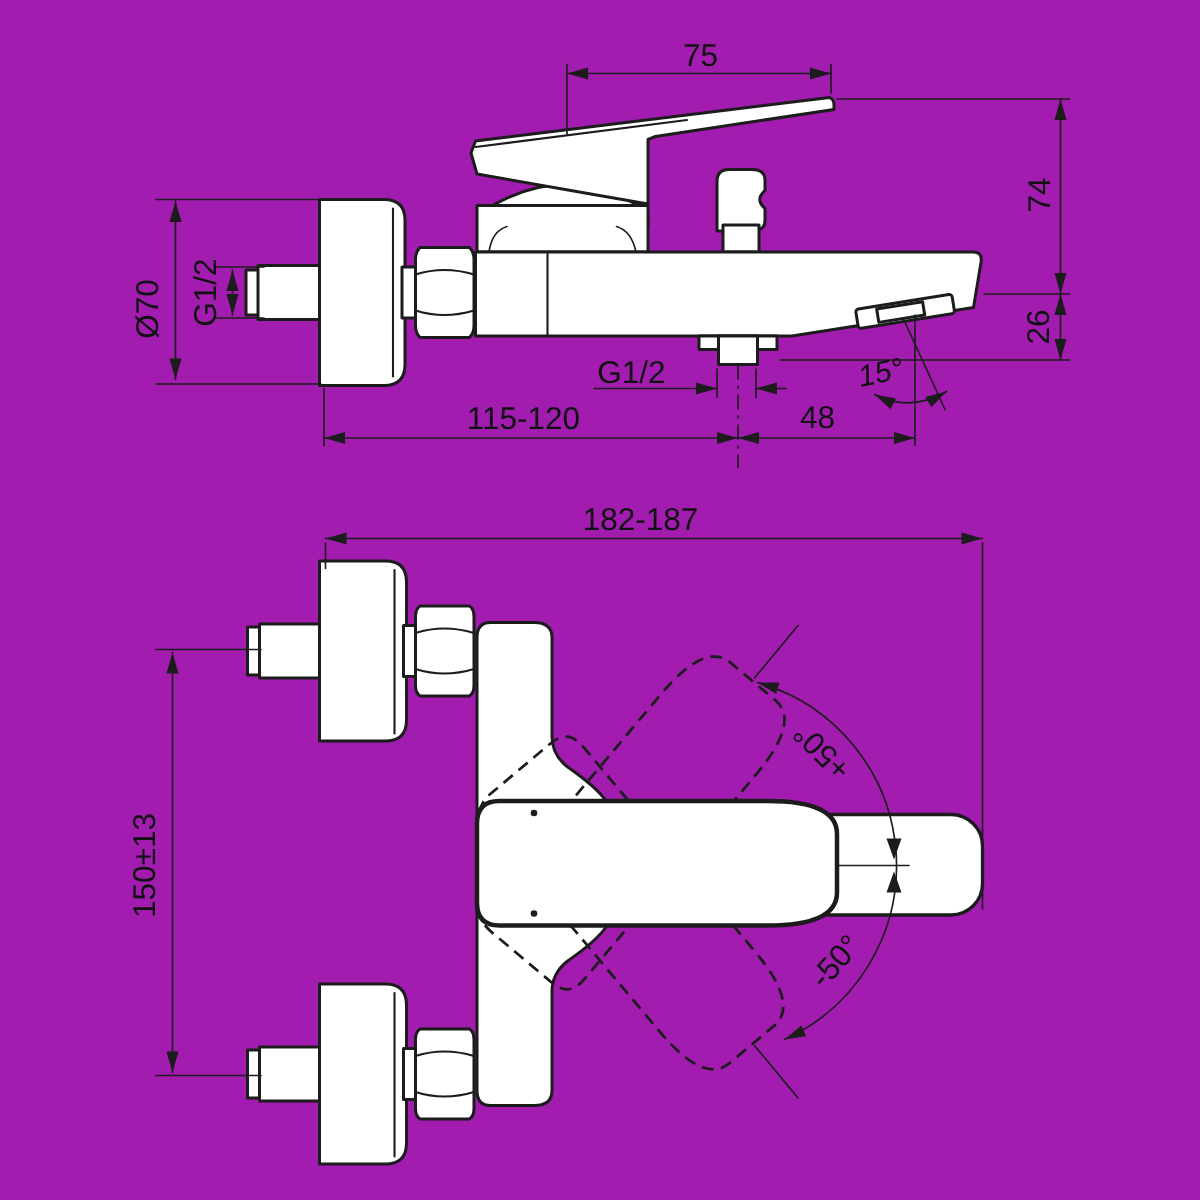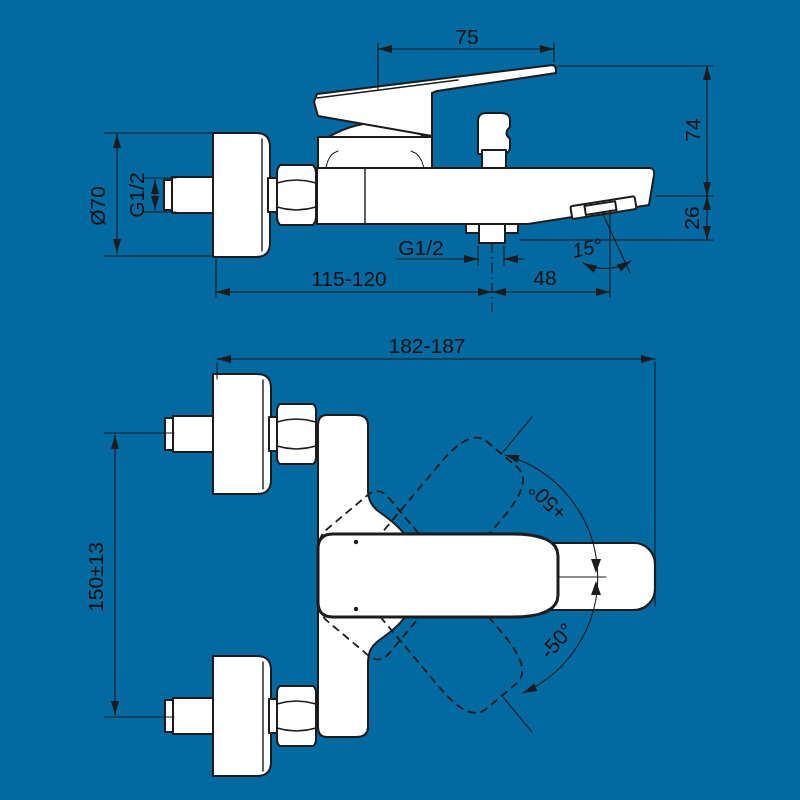--- a/index.html
+++ b/index.html
@@ -1,16 +1,16 @@
 <!DOCTYPE html>
 <html><head>
 <meta charset="utf-8">
 <style>
   html,body{margin:0;padding:0;background:#fff;}
-  .sheet{width:800px;height:800px;background:#0369a1;position:relative;overflow:hidden;}
+  .sheet{width:800px;height:800px;background:#a21caf;position:relative;overflow:hidden;}
   svg{display:block;}
   .ol{fill:#ffffff;stroke:#1c1c1c;stroke-width:2;stroke-linejoin:round;stroke-linecap:round;}
   .ol3{fill:#ffffff;stroke:#1c1c1c;stroke-width:3;stroke-linejoin:round;}
   .ol22{fill:#ffffff;stroke:#1c1c1c;stroke-width:2.2;stroke-linejoin:round;}
   .thin{fill:none;stroke:#1c1c1c;stroke-width:1.1;stroke-linecap:round;}
   .thin2{fill:none;stroke:#1c1c1c;stroke-width:1.4;stroke-linecap:round;}
   .dash{fill:none;stroke:#1c1c1c;stroke-width:1.8;stroke-dasharray:8 5;stroke-linejoin:round;}
   .cl{fill:none;stroke:#1c1c1c;stroke-width:1.1;stroke-dasharray:10 4 2 4;}
   .blk{fill:#1c1c1c;stroke:none;}
   text{font-family:"Liberation Sans","DejaVu Sans",sans-serif;font-size:21px;fill:#111;}

